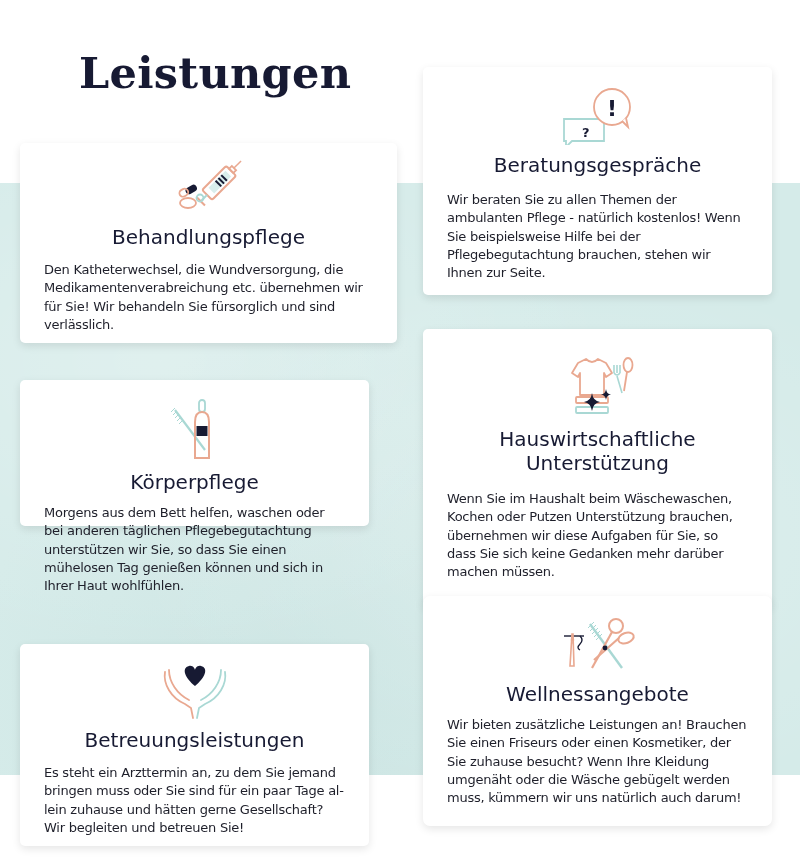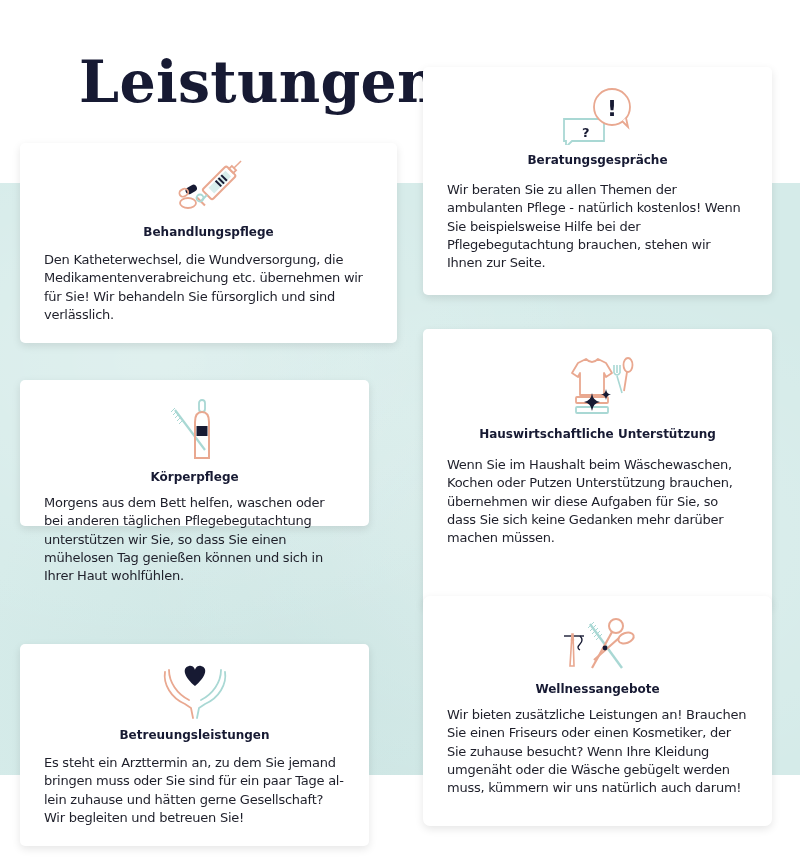--- a/index.html
+++ b/index.html
@@ -9,30 +9,30 @@
     position: absolute; left: 0; top: 183px; width: 800px; height: 592px;
     background: #d5ebe9;
     background-image:
       radial-gradient(ellipse at 20% 30%, rgba(255,255,255,0.25), transparent 50%),
       radial-gradient(ellipse at 70% 60%, rgba(255,255,255,0.2), transparent 55%),
       radial-gradient(ellipse at 40% 85%, rgba(190,220,218,0.4), transparent 50%);
   }
   .title {
     position: absolute; left: 79px; top: 48px;
     font-family: "DejaVu Serif", "Liberation Serif", serif;
-    font-weight: bold; font-size: 57px; color: #171a33; letter-spacing: 0.3px;
+    font-weight: bold; font-size: 43px; color: #171a33; letter-spacing: 0.3px;
   }
   .card {
     position: absolute; background: #ffffff; border-radius: 5px;
     box-shadow: 0 3px 8px rgba(0,0,0,0.10);
     padding: 0 24px;
   }
   .card .icon { display: block; margin: 0 auto; }
   .card h3 {
-    text-align: center; font-size: 12px; font-weight: bold; color: #171a33;
+    text-align: center; font-size: 20px; font-weight: normal; color: #171a33;
     font-family: "DejaVu Sans", sans-serif; letter-spacing: 0;
   }
   .card p {
     font-size: 13px; line-height: 18.3px; color: #1e1f2a;
     font-family: "DejaVu Sans", sans-serif; letter-spacing: -0.25px;
   }
   #c1 { left: 20px; top: 143px; width: 377px; height: 200px; }
   #c2 { left: 20px; top: 380px; width: 349px; height: 146px; }
   #c3 { left: 20px; top: 644px; width: 349px; height: 202px; }
   #c4 { left: 423px; top: 67px; width: 349px; height: 228px; }

